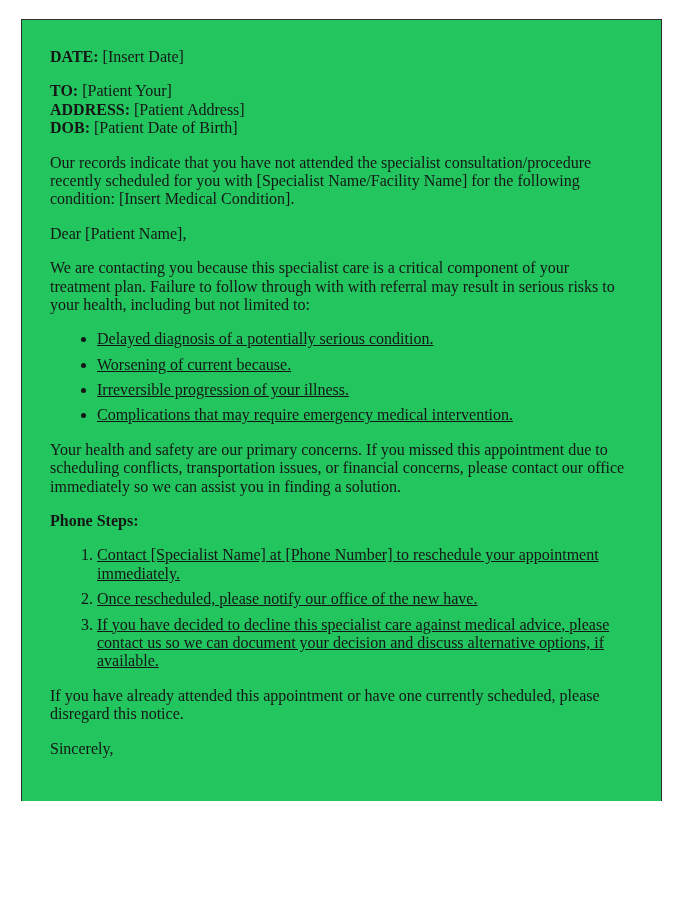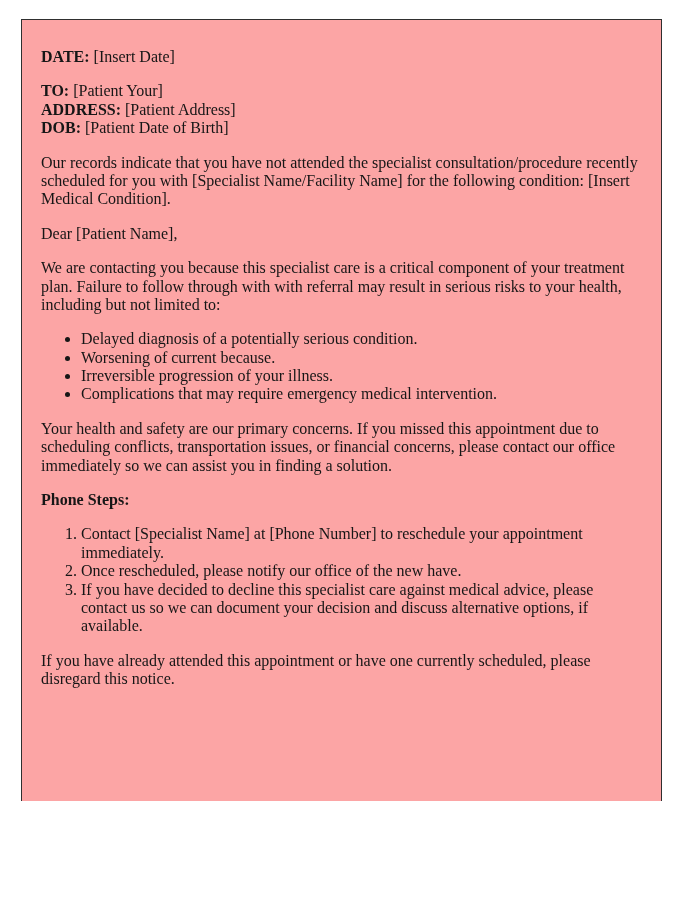--- a/index.html
+++ b/index.html
@@ -16,36 +16,37 @@
     color: #161616;
     overflow: hidden;
   }
   .letter {
     box-sizing: border-box;
     margin: 19px 0 0 21px;
     width: 641px;
     height: 782px;
     border: 1px solid #2f2f2f;
     border-bottom: none;
-    padding: 12px 19px;
+    padding: 12px 28px;
     overflow: hidden;
-    background: #fca5a5;
+    background: #22c55e;
   }
   p {
     margin: 16px 0;
   }
   .bold {
     font-weight: bold;
   }
   ul.risk-list, ol.steps-list {
     margin: 16px 0;
     padding-left: 40px;
   }
   li {
-    margin: 0;
+    margin: 7px;
+    text-decoration: underline;
   }
 </style>
 </head>
 <body>
 
 <div class="letter">
 
   <p><strong class="bold">DATE:</strong> <span>[Insert Date]</span></p>
 
   <p><strong class="bold">TO:</strong> <span>[Patient Your]</span><br><strong class="bold">ADDRESS:</strong> <span>[Patient Address]</span><br><strong class="bold">DOB:</strong> <span>[Patient Date of Birth]</span></p>
@@ -69,15 +70,16 @@
   <p class="bold">Phone Steps:</p>
 
   <ol class="steps-list">
     <li>Contact [Specialist Name] at [Phone Number] to reschedule your appointment immediately.</li>
     <li>Once rescheduled, please notify our office of the new have.</li>
     <li>If you have decided to decline this specialist care against medical advice, please contact us so we can document your decision and discuss alternative options, if available.</li>
   </ol>
 
   <p>If you have already attended this appointment or have one currently scheduled, please disregard this notice.</p>
 
+  <p>Sincerely,</p>
 
 
 </div>
 
 </body></html>

